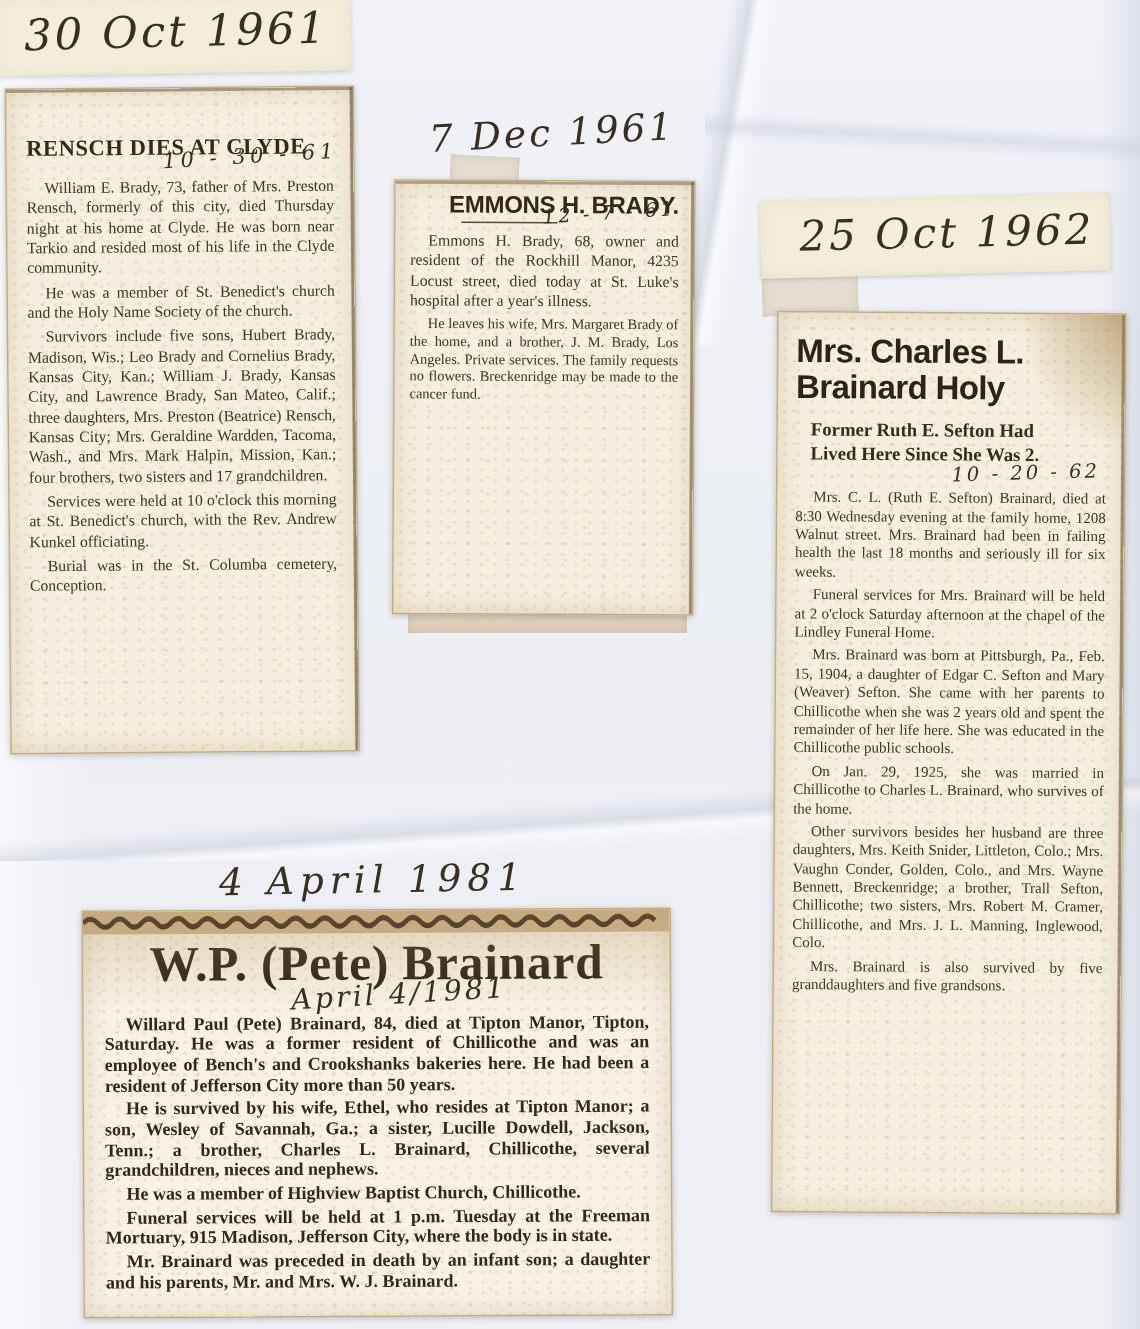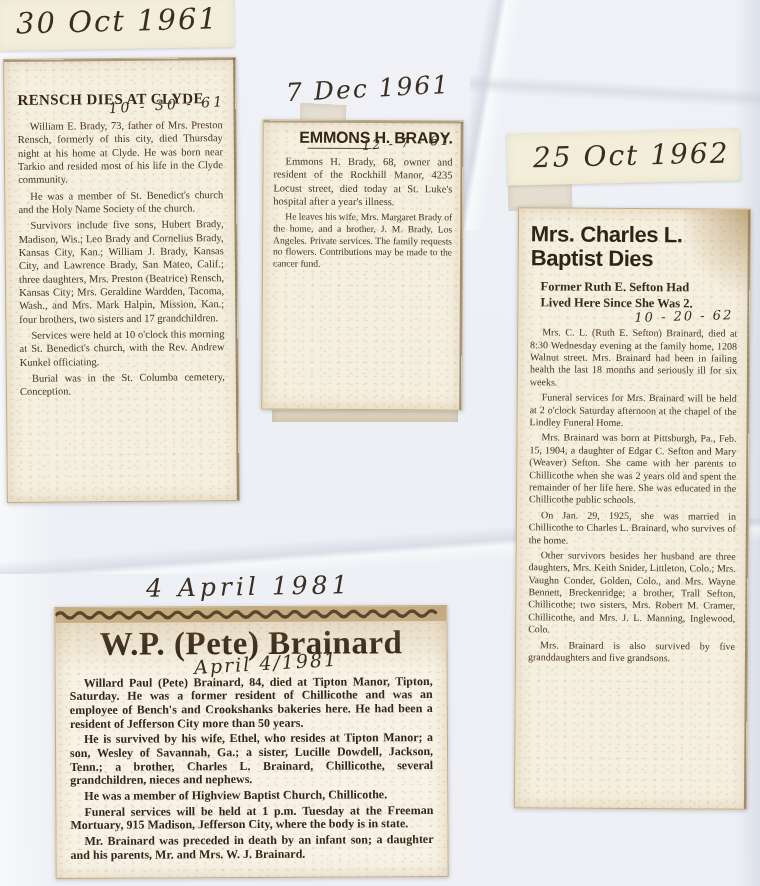--- a/index.html
+++ b/index.html
@@ -142,27 +142,27 @@
     <p>Survivors include five sons, Hubert Brady, Madison, Wis.; Leo Brady and Cornelius Brady, Kansas City, Kan.; William J. Brady, Kansas City, and Lawrence Brady, San Mateo, Calif.; three daughters, Mrs. Preston (Beatrice) Rensch, Kansas City; Mrs. Geraldine Wardden, Tacoma, Wash., and Mrs. Mark Halpin, Mission, Kan.; four brothers, two sisters and 17 grandchildren.</p>
     <p>Services were held at 10 o'clock this morning at St. Benedict's church, with the Rev. Andrew Kunkel officiating.</p>
     <p>Burial was in the St. Columba cemetery, Conception.</p>
   </article>
 
   <article class="clip clip-emmons">
     <h2>EMMONS H. BRADY.</h2>
     <div class="rule"></div>
     <span class="hand inline-hand">12 - 7 - 61</span>
     <p>Emmons H. Brady, 68, owner and resident of the Rockhill Manor, 4235 Locust street, died today at St. Luke's hospital after a year's illness.</p>
-    <p class="fine">He leaves his wife, Mrs. Margaret Brady of the home, and a brother, J. M. Brady, Los Angeles. Private services. The family requests no flowers. Contributions may be made to the cancer fund.</p>
+    <p class="fine">He leaves his wife, Mrs. Margaret Brady of the home, and a brother, J. M. Brady, Los Angeles. Private services. The family requests no flowers. Breckenridge may be made to the cancer fund.</p>
   </article>
 
   <article class="clip clip-ruth">
     <h2>
       <span>Mrs. Charles L.</span><br>
-      <span>Baptist Dies</span>
+      <span>Brainard Holy</span>
     </h2>
     <div class="subhead">
       <span>Former Ruth E. Sefton Had</span><br>
       <span>Lived Here Since She Was 2.</span>
     </div>
     <span class="hand inline-hand">10 - 20 - 62</span>
     <p>Mrs. C. L. (Ruth E. Sefton) Brainard, died at 8:30 Wednesday evening at the family home, 1208 Walnut street.  Mrs. Brainard had been in failing health the last 18 months and seriously ill for six weeks.</p>
     <p>Funeral services for Mrs. Brainard will be held at 2 o'clock Saturday afternoon at the chapel of the Lindley Funeral Home.</p>
     <p>Mrs. Brainard was born at Pittsburgh, Pa., Feb. 15, 1904, a daughter of Edgar C. Sefton and Mary (Weaver) Sefton.  She came with her parents to Chillicothe when she was 2 years old and spent the remainder of her life here.  She was educated in the Chillicothe public schools.</p>
     <p>On Jan. 29, 1925, she was married in Chillicothe to Charles L. Brainard, who survives of the home.</p>

